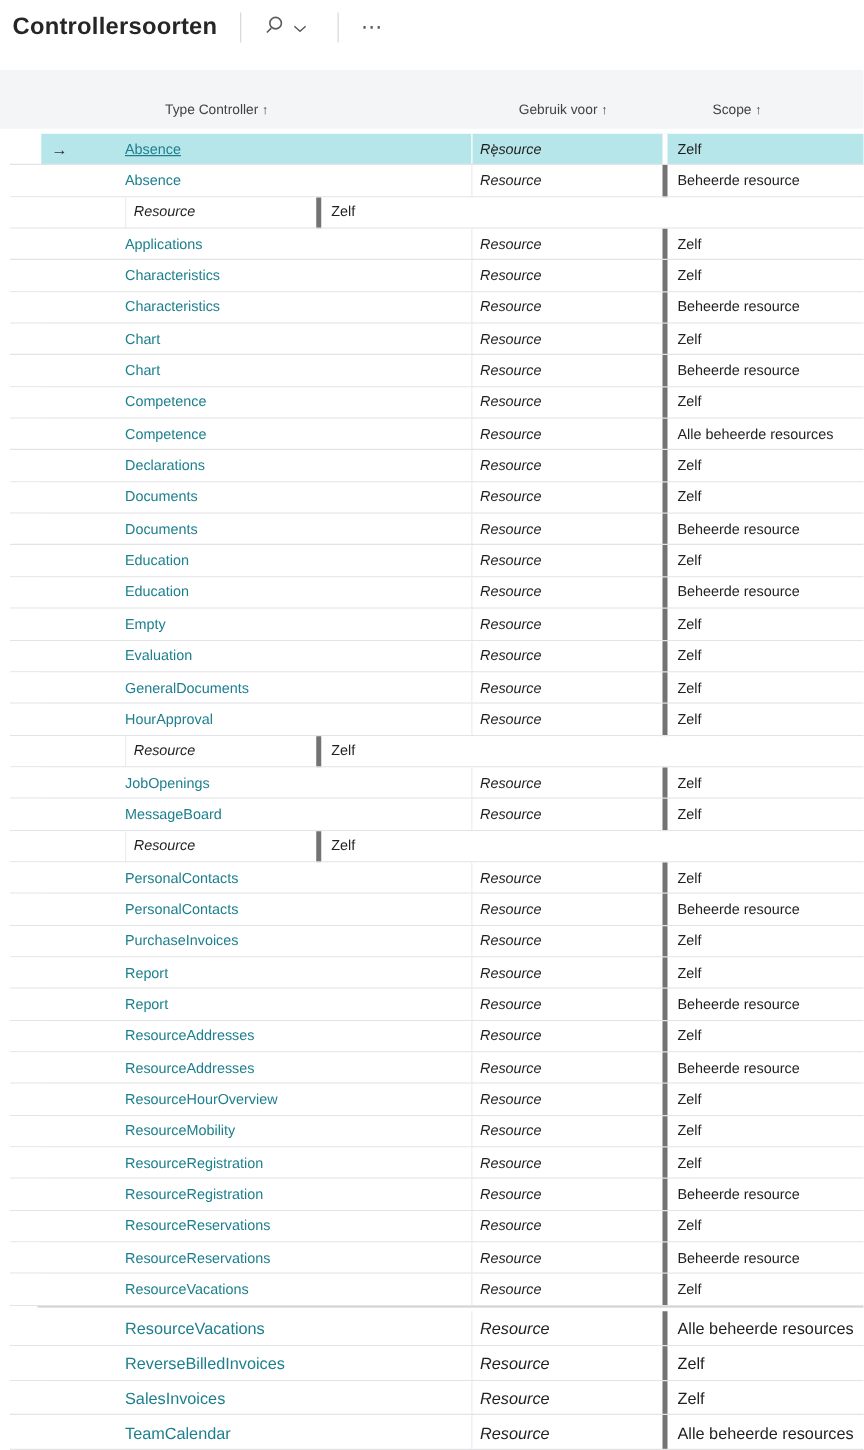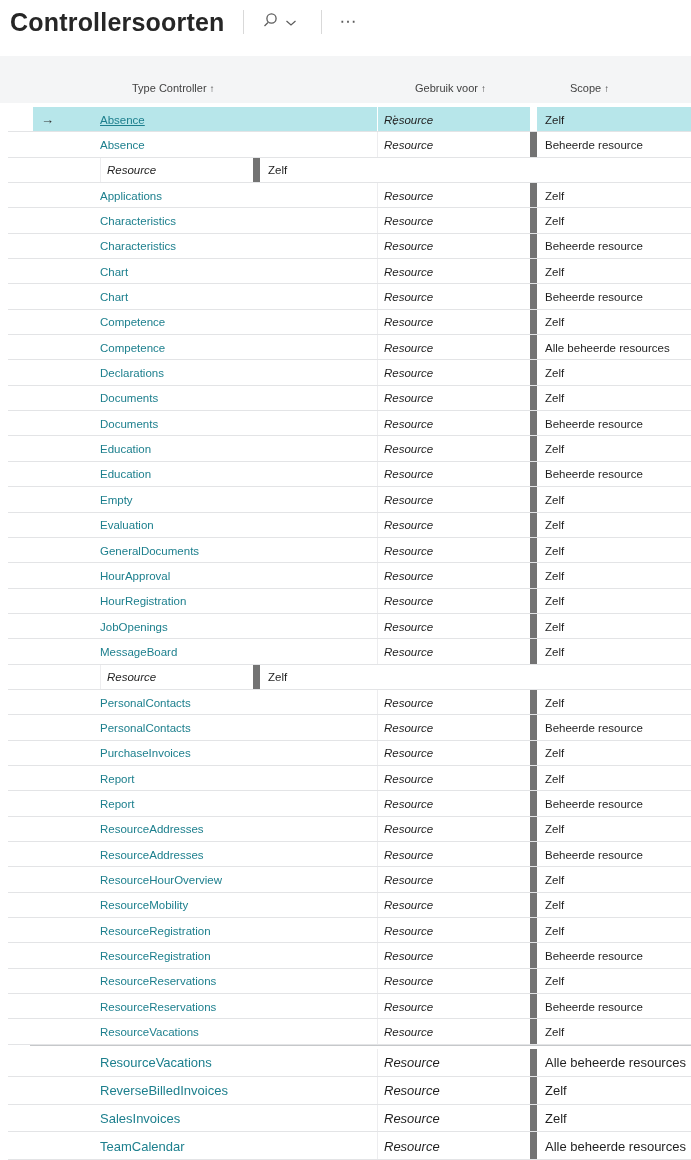--- a/index.html
+++ b/index.html
@@ -3,21 +3,21 @@
 <meta charset="utf-8">
 <style>
   html,body{margin:0;padding:0;background:#fff;}
   .page{
     position:relative;width:691px;height:1160px;overflow:hidden;background:#fff;
     font-family:"Liberation Sans","DejaVu Sans",sans-serif;
     -webkit-font-smoothing:antialiased;
   }
   
   .titlebar{height:56px;display:flex;align-items:flex-start;padding-top:10px;box-sizing:border-box;background:#fff;}
-  .page-title{font-size:25px;font-weight:700;color:#262626;margin-left:10px;letter-spacing:.2px;line-height:24px;}
+  .page-title{font-size:19px;font-weight:700;color:#262626;margin-left:10px;letter-spacing:.2px;line-height:24px;}
   .tb-divider{width:1px;height:24px;background:#d9d9d9;margin:0 0 0 18px;align-self:flex-start;}
   .tb-btn{display:flex;align-items:center;gap:6px;border:none;background:transparent;cursor:pointer;padding:2px 6px;margin-left:12px;height:24px;}
   .icon-gray{color:#5c5c5c;}
   .more-dots{font-size:17px;color:#5c5c5c;letter-spacing:2px;line-height:20px;}
   
   .grid-header{
     height:47px;background:#f4f5f6;display:flex;align-items:flex-end;
     box-sizing:border-box;padding-bottom:7px;margin-bottom:4px;padding-left:32px;
   }
   .grid-header .h-gutter{width:100px;flex:0 0 100px;}
@@ -29,21 +29,21 @@
   
   .row{position:relative;display:flex;height:25.35px;background:#fff;}
   .row::after{content:"";position:absolute;left:8px;right:0;bottom:0;border-bottom:1px solid #e3e4e6;}
   .row .gutter{width:33px;flex:0 0 33px;background:#fff;}
   .row .inner{flex:1;display:flex;align-items:center;}
   .cell{display:flex;align-items:center;height:100%;box-sizing:border-box;}
   .c-arrow{width:67px;flex:0 0 67px;padding-left:8px;color:#333;font-size:13px;}
   .c-arrow .arrow-glyph{visibility:hidden;}
   .c-type{width:277px;flex:0 0 277px;padding-right:44px;position:relative;}
   .c-use{width:153px;flex:0 0 153px;padding-left:6px;border-left:1px solid #ededef;color:#1f1f1f;font-size:11.5px;font-style:italic;}
-  .c-scope{flex:1;padding-left:8px;border-left:7px solid #737373;color:#1f1f1f;font-size:11.5px;}
+  .c-scope{flex:1;padding-left:8px;border-left:4px solid #737373;color:#1f1f1f;font-size:11.5px;}
   .type-link{color:#1c7f8d;font-size:11.5px;text-decoration:none;cursor:pointer;}
   .kebab{position:absolute;left:289px;top:50%;transform:translateY(-50%);color:#4a4a4a;font-size:12px;line-height:12px;visibility:hidden;cursor:pointer;}
   
   .row.selected .inner{background:#b7e6ea;}
   .row.selected .c-arrow .arrow-glyph{visibility:visible;}
   .row.selected .kebab{visibility:visible;}
   .row.selected .c-use,.row.selected .c-scope{border-left-color:#ffffff;}
   .row.selected .type-link{text-decoration:underline;}
   
   .section-divider{position:relative;height:4px;background:#fff;}
@@ -355,24 +355,20 @@
       <div class="cell c-use">Resource</div>
       <div class="cell c-scope">Zelf</div>
     </div>
   </div>
       <div class="row">
     <div class="gutter"></div>
     <div class="inner">
       <div class="cell c-arrow">
         <span class="arrow-glyph">→</span>
       </div>
-      <div class="cell c-type">
-        <a class="type-link">HourRegistration</a>
-
-      </div>
       <div class="cell c-use">Resource</div>
       <div class="cell c-scope">Zelf</div>
     </div>
   </div>
       <div class="row">
     <div class="gutter"></div>
     <div class="inner">
       <div class="cell c-arrow">
         <span class="arrow-glyph">→</span>
       </div>

